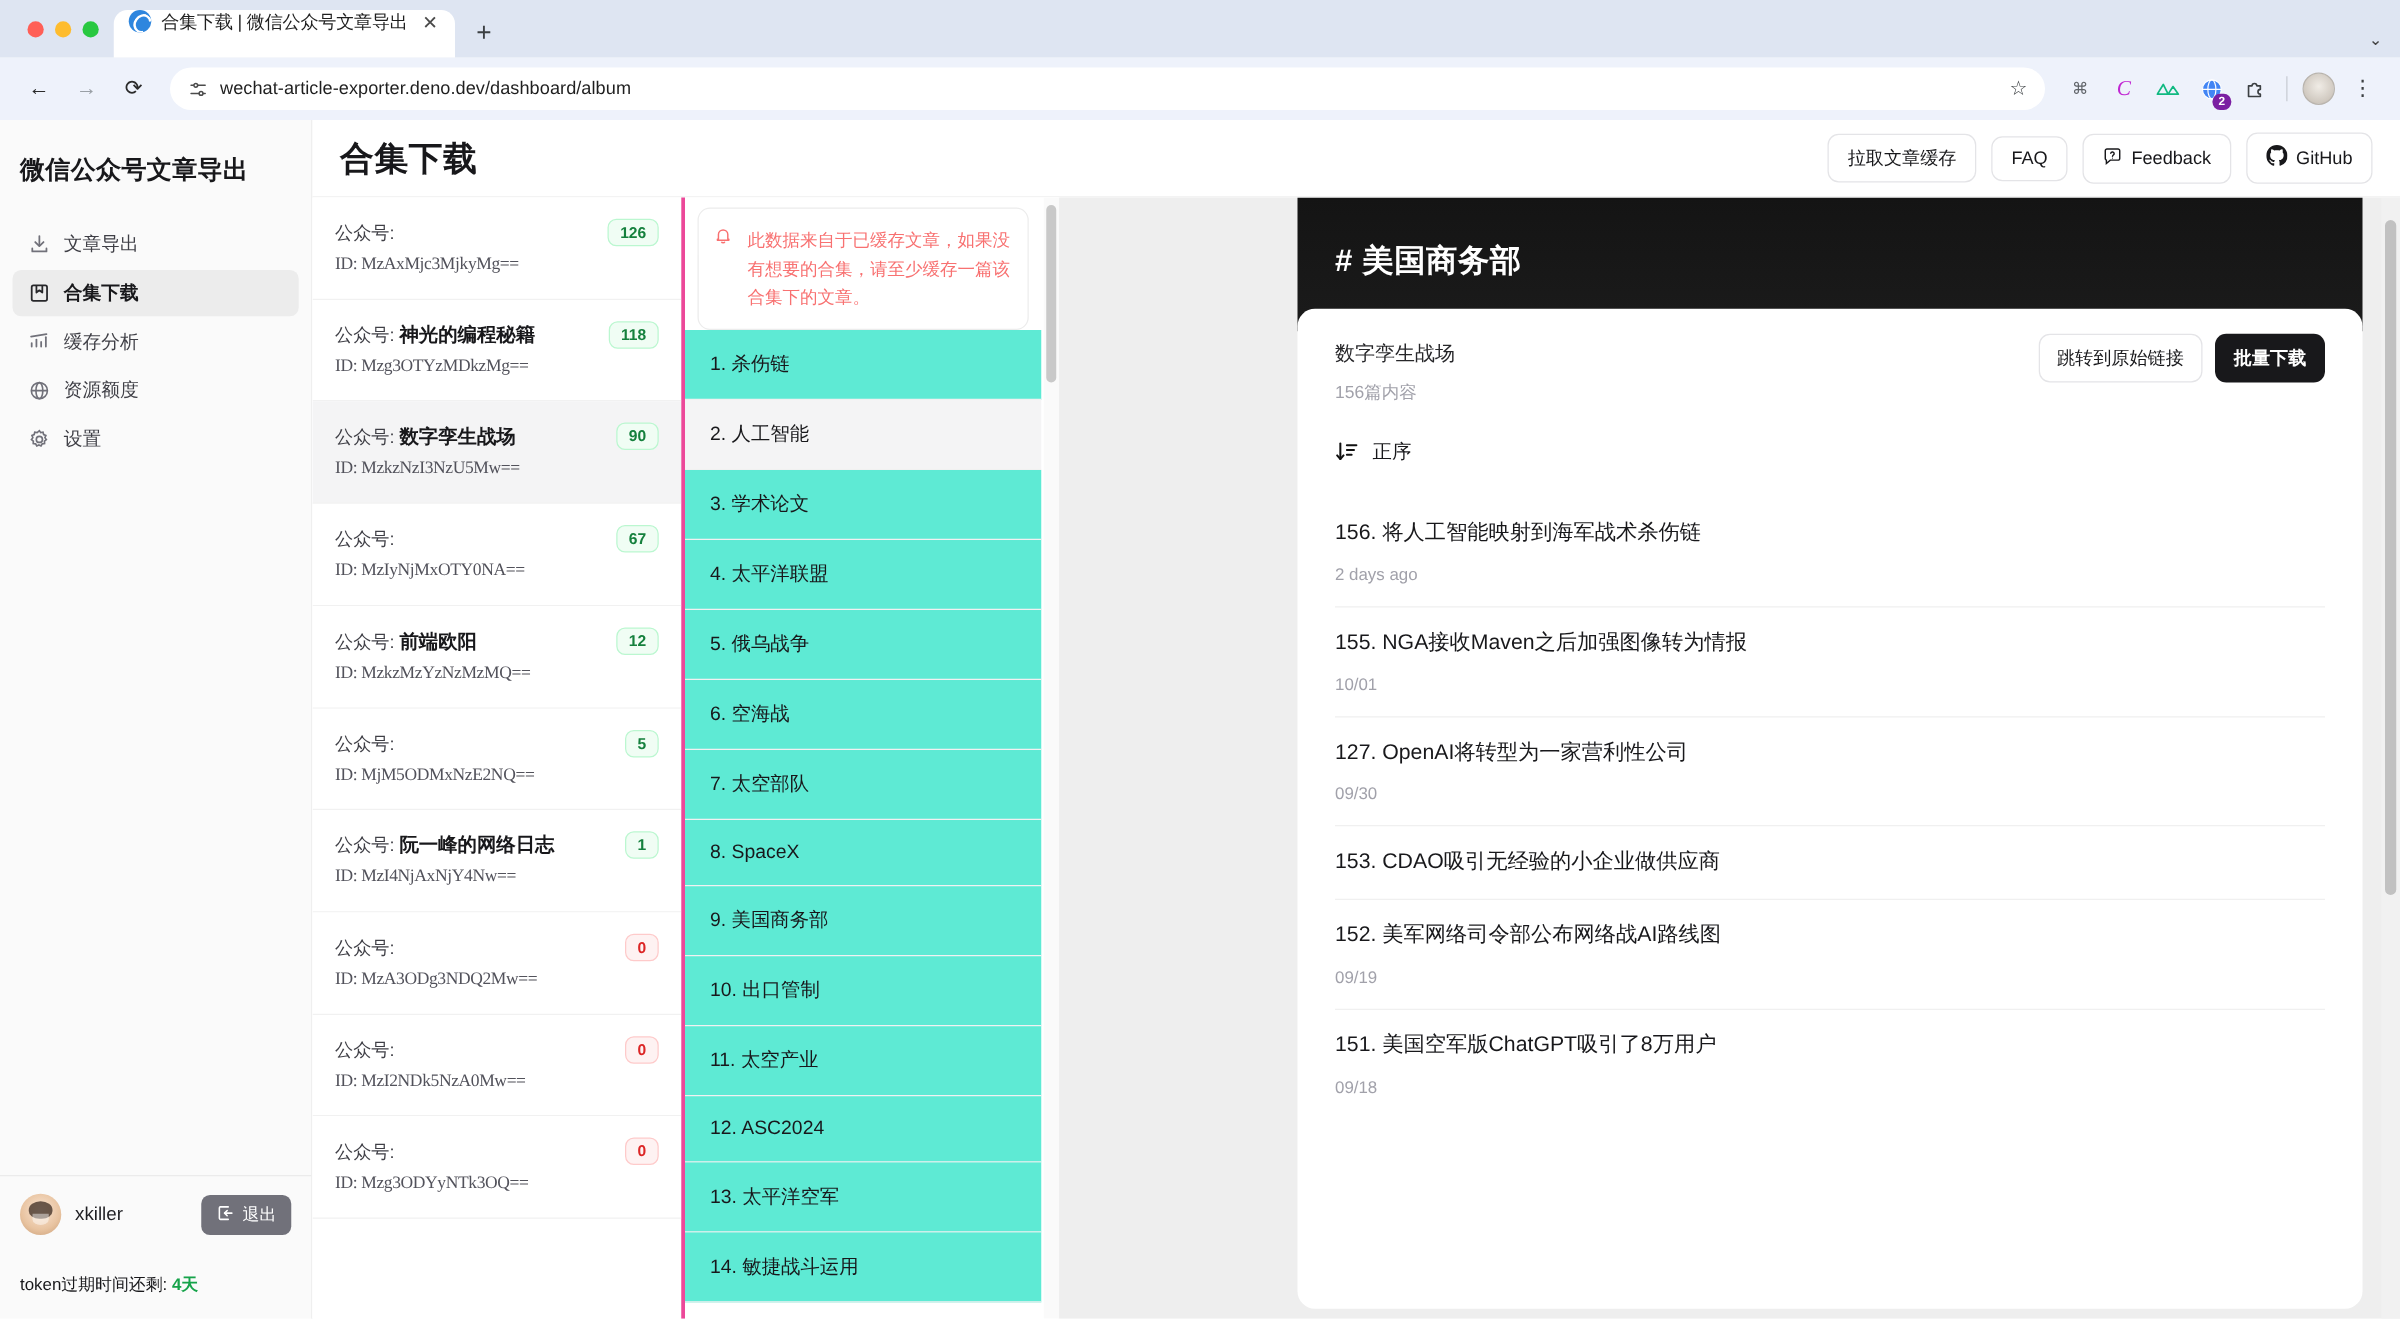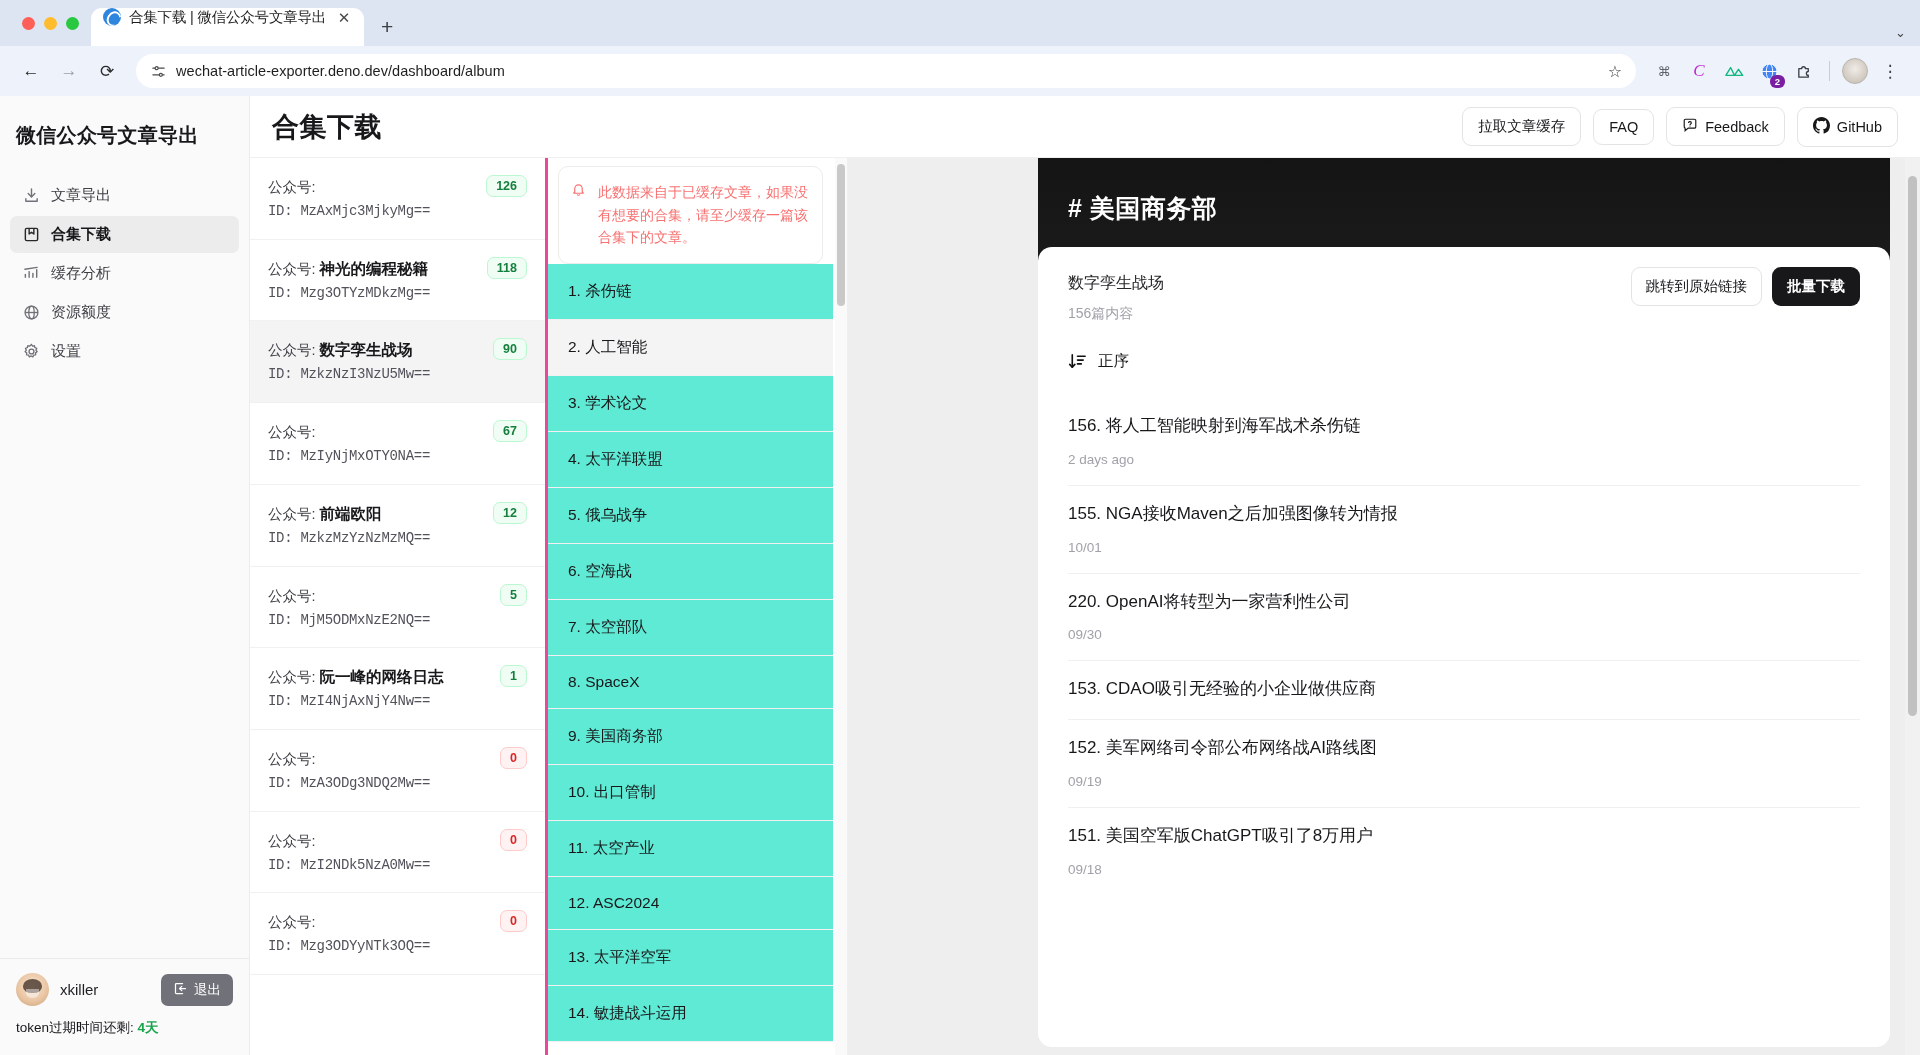--- a/index.html
+++ b/index.html
@@ -127,21 +127,21 @@
   .avatar::after {
     content: ""; position: absolute; left: 10px; top: 16px; width: 13px; height: 9px;
     border-radius: 0 0 50% 50%; background: rgba(255,255,255,.45);
   }
   .username { font-size: 15px; color: #1f1f23; flex: 1; }
   .logout-btn {
     background: #71717a; color: #fff; border: none; border-radius: 7px;
     padding: 7px 12px; font-size: 13.5px; display: flex; align-items: center;
     gap: 6px; cursor: pointer; font-family: inherit;
   }
-  .token-line { margin-top: 13px; font-size: 13.5px; color: #18181b; }
+  .token-line { margin-top: 31px; font-size: 13.5px; color: #18181b; }
   .token-value { color: #16a34a; font-weight: bold; }
 
   
   .main { flex: 1; display: flex; flex-direction: column; min-width: 0; min-height: 0; }
   .topbar {
     height: 62px; flex: 0 0 62px; display: flex; align-items: center;
     padding: 0 22px 0 22px; border-bottom: 1px solid #f0f0f0; background: #fff;
   }
   .page-title { font-size: 27px; font-weight: bold; color: #18181b; letter-spacing: .5px; }
   .topbar-actions { margin-left: auto; display: flex; align-items: center; gap: 12px; }
@@ -162,21 +162,21 @@
   .acc-item {
     padding: 17px 18px 16px 18px; border-bottom: 1px solid #f1f1f1;
     display: flex; align-items: flex-start; gap: 10px; cursor: pointer; background: #fff;
   }
   .acc-item.active { background: #f4f4f5; }
   .acc-text { flex: 1; min-width: 0; }
   .acc-name { font-size: 14.5px; color: #3f3f46; line-height: 1.55; }
   .acc-name b { color: #18181b; font-weight: bold; font-size: 15.5px; }
   .acc-id {
     font-size: 14px; color: #52525b; line-height: 1.55; margin-top: 2px;
-    font-family: Liberation Mono, monospace; letter-spacing: -0.3px;
+    font-family: Liberation Serif, serif; letter-spacing: -0.3px;
   }
   .count-badge {
     flex: 0 0 auto; border-radius: 7px; padding: 3px 9px; font-size: 12.5px;
     font-weight: bold; border: 1px solid #bbf7d0; background: #f0fdf4; color: #15803d;
   }
   .count-badge.zero { border-color: #fecaca; background: #fef2f2; color: #dc2626; }
 
   .pane-albums {
     width: 300px; flex: 0 0 300px; border-right: 1px solid #efefef;
     position: relative; overflow: hidden; background: #fff;
@@ -573,21 +573,21 @@
               <div class="art-list">
                 <div class="art-item">
                   <div class="art-title">156. 将人工智能映射到海军战术杀伤链</div>
                   <div class="art-date">2 days ago</div>
                 </div>
                 <div class="art-item">
                   <div class="art-title">155. NGA接收Maven之后加强图像转为情报</div>
                   <div class="art-date">10/01</div>
                 </div>
                 <div class="art-item">
-                  <div class="art-title">220. OpenAI将转型为一家营利性公司</div>
+                  <div class="art-title">127. OpenAI将转型为一家营利性公司</div>
                   <div class="art-date">09/30</div>
                 </div>
                 <div class="art-item">
                   <div class="art-title">153. CDAO吸引无经验的小企业做供应商</div>
                 </div>
                 <div class="art-item">
                   <div class="art-title">152. 美军网络司令部公布网络战AI路线图</div>
                   <div class="art-date">09/19</div>
                 </div>
                 <div class="art-item">

